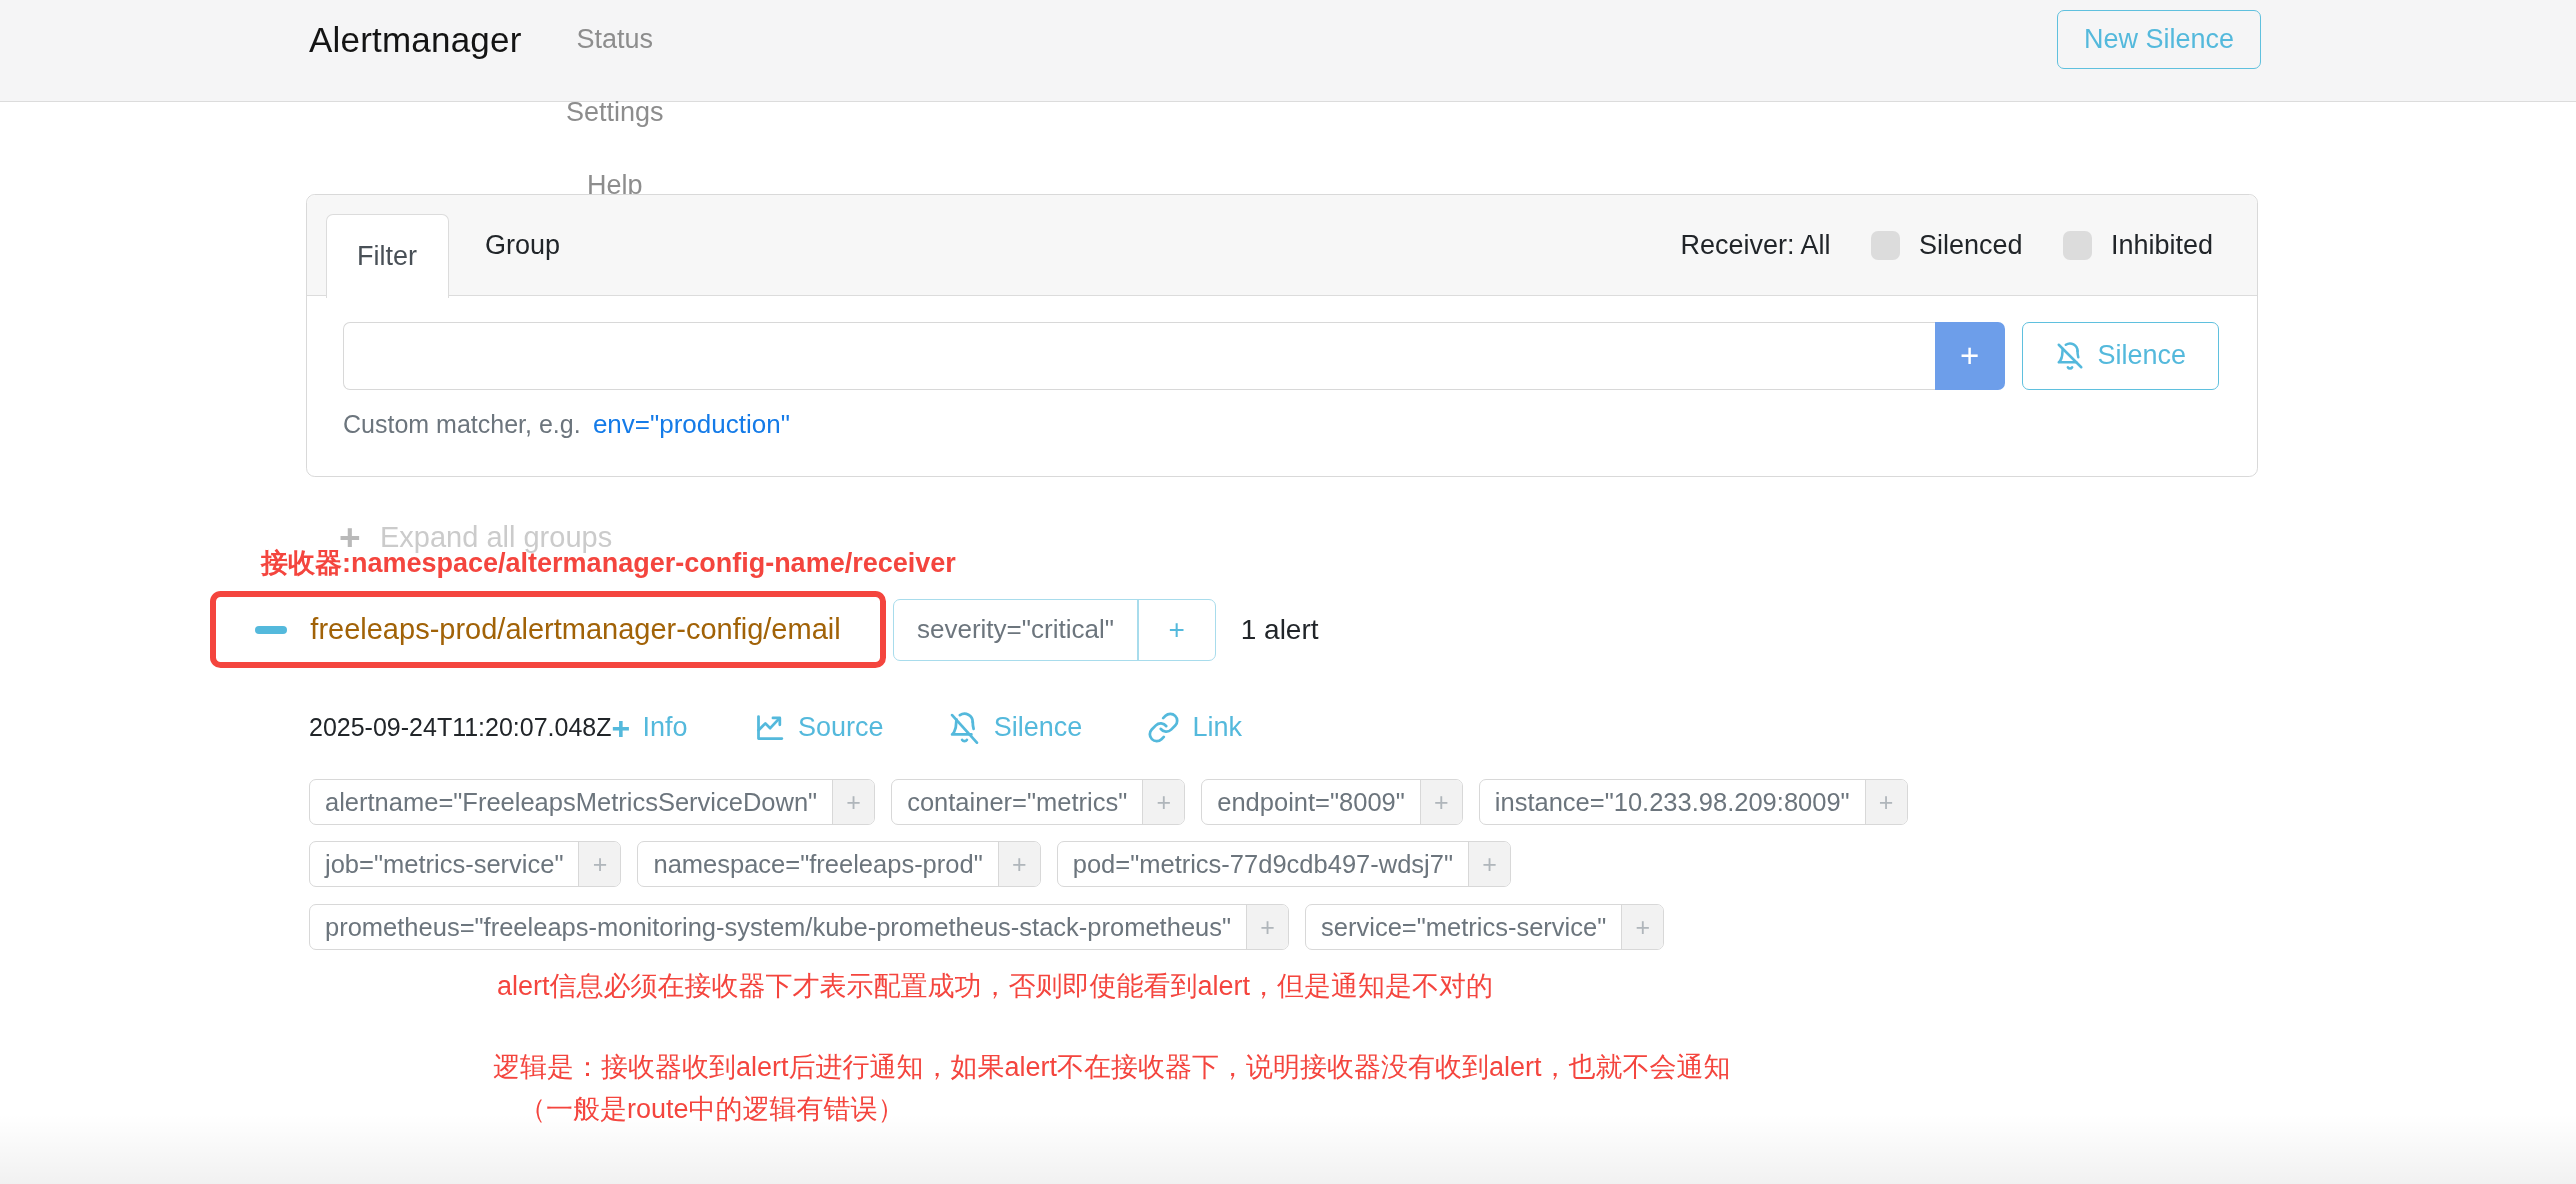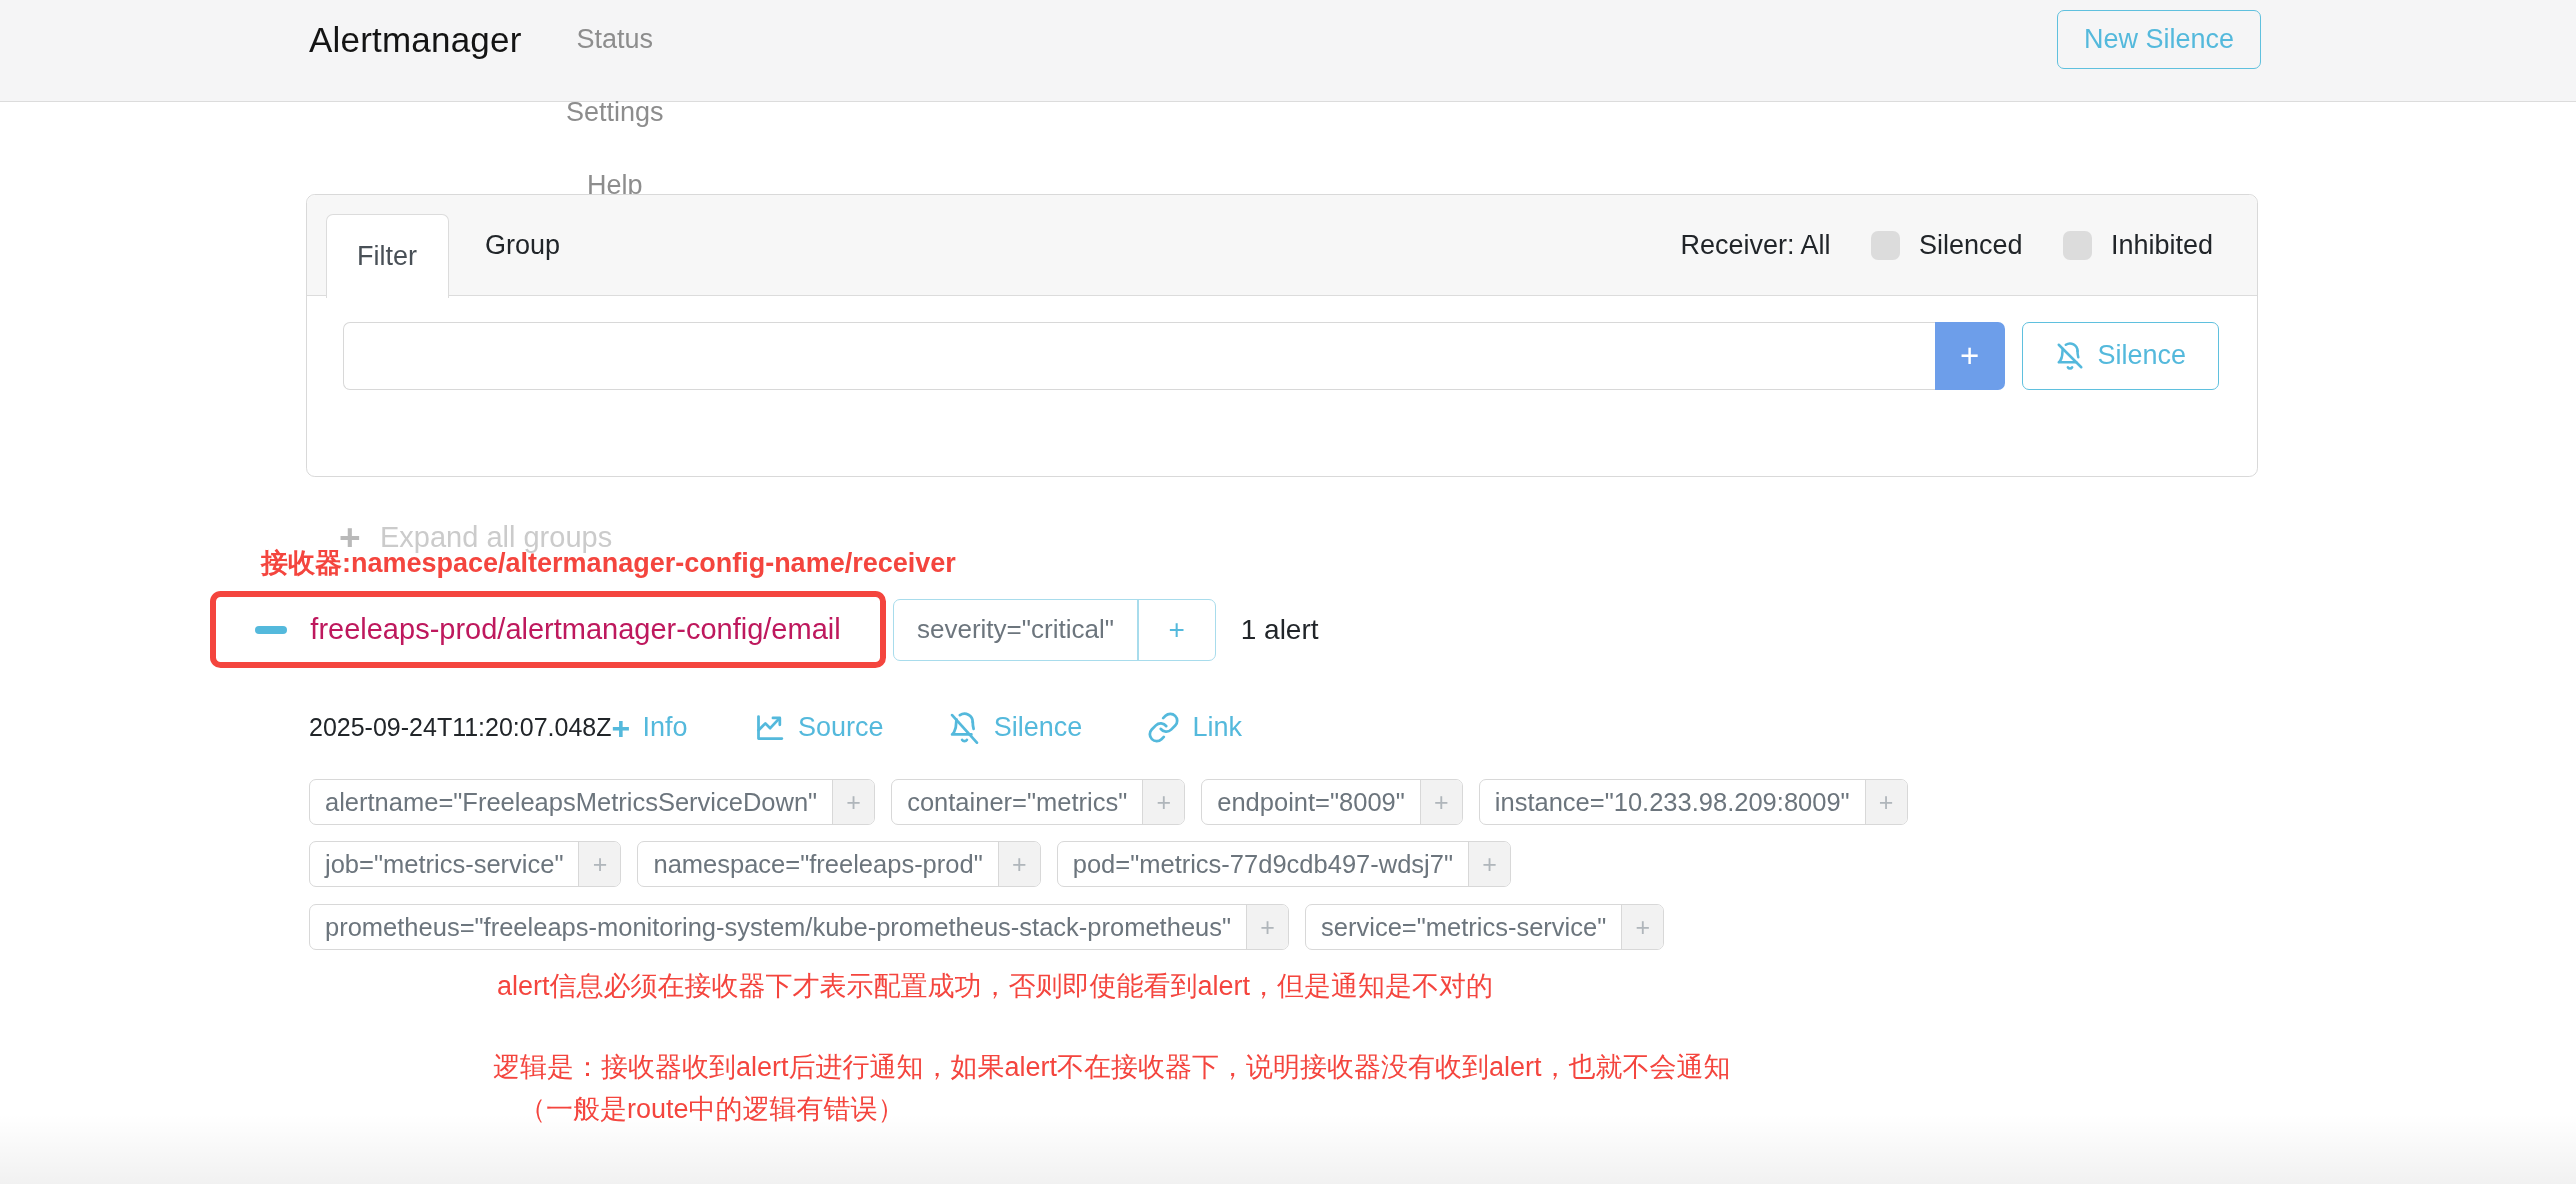--- a/index.html
+++ b/index.html
@@ -104,21 +104,21 @@
   .note-b1    { left:493px; top:1049px; }
   .note-b2    { left:519px; top:1091px; }
 
   .group-row { position:absolute; left:210px; top:589px; height:81px; display:flex; align-items:center; }
   .red-box {
     width:676px; height:77px;
     border:6.2px solid #f4453e; border-radius:10.6px; background:#ffffff;
     display:flex; align-items:center; justify-content:center; gap:23px; cursor:pointer;
   }
   .minus-bar { width:32px; height:8px; border-radius:4.4px; background:#54b9dc; }
-  .receiver-name { font-size:29px; color:#be185d; }
+  .receiver-name { font-size:29px; color:#a16207; }
   .severity-group {
     margin-left:7px; height:62px; border:1.8px solid #a8dcec; border-radius:7px;
     display:flex; align-items:stretch; overflow:hidden; background:#fff;
   }
   .severity-label {
     display:flex; align-items:center; padding:0 23px;
     font-size:26px; color:#6c757d; cursor:pointer;
   }
   .severity-divider { width:1.8px; background:#a8dcec; }
   .severity-plus {
@@ -200,20 +200,24 @@
       <button class="silence-top-btn">
         <svg viewBox="0 0 24 24" width="30" height="30" style="stroke:#54b9dc;fill:none;stroke-width:2;stroke-linecap:round;stroke-linejoin:round">
           <path d="M13.73 21a2 2 0 0 1-3.46 0"></path>
           <path d="M18.63 13A17.89 17.89 0 0 1 18 8"></path>
           <path d="M6.26 6.26A5.86 5.86 0 0 0 6 8c0 7-3 9-3 9h14"></path>
           <path d="M18 8a6 6 0 0 0-9.33-5"></path>
           <line x1="3" y1="3" x2="21" y2="21"></line>
         </svg>
         <span>Silence</span>
       </button>
+    </div>
+    <div class="hint-row">
+      <span>Custom matcher, e.g.</span>
+      <span class="hint-example">env="production"</span>
     </div>
   </div>
 </div>
 
 <div class="expand-row">
   <span class="expand-plus">+</span>
   <span class="expand-text">Expand all groups</span>
 </div>
 
 <div class="note note-receiver">接收器:namespace/altermanager-config-name/receiver</div>

